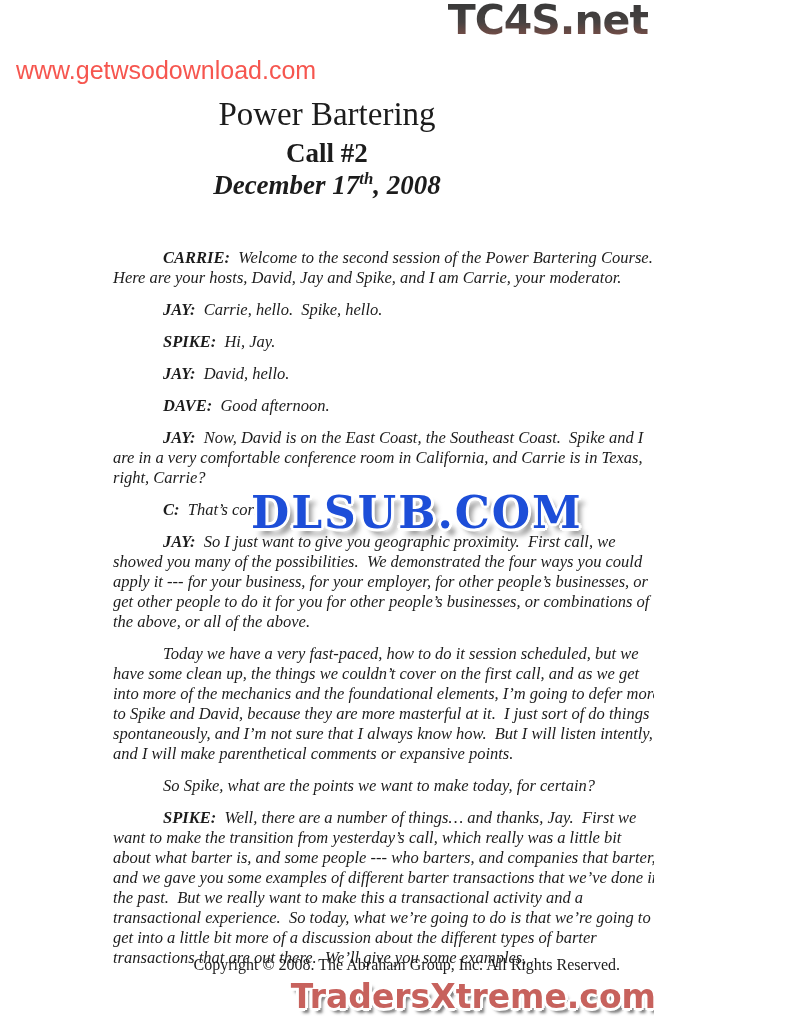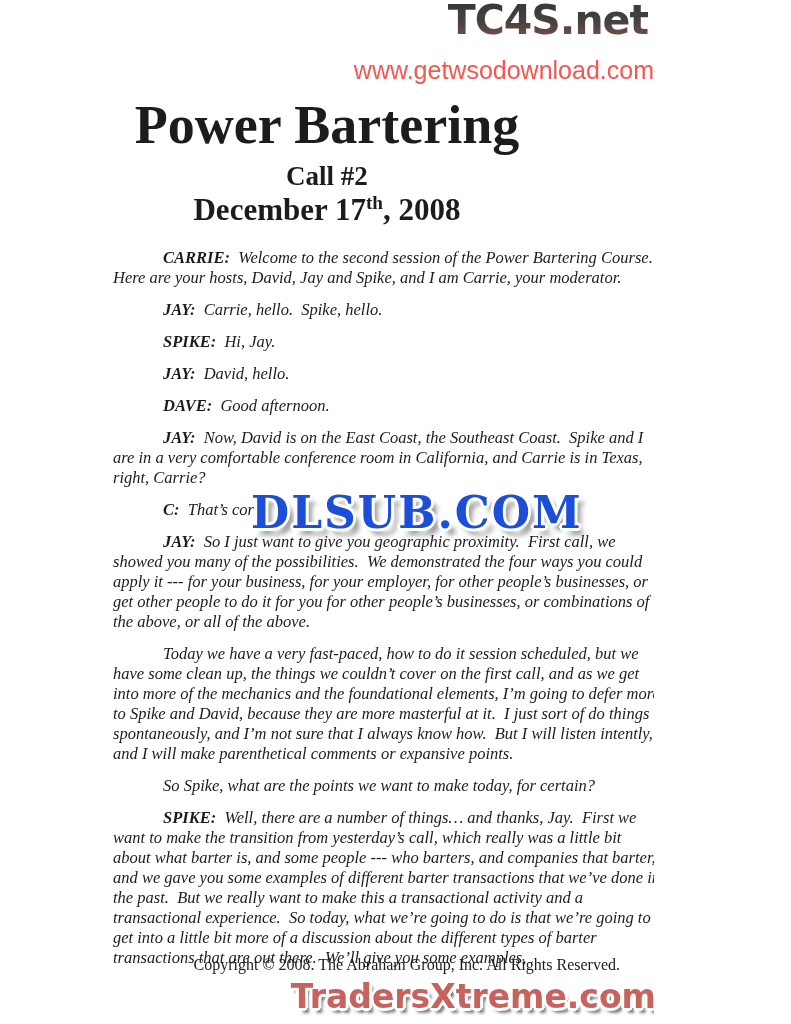--- a/index.html
+++ b/index.html
@@ -18,29 +18,29 @@
     font-family:"DejaVu Sans", sans-serif;
     font-weight:bold;font-size:41px;letter-spacing:-1px;
     background:linear-gradient(180deg,#3a3a3a 18%,#474241 55%,#845149 92%);
     -webkit-background-clip:text;background-clip:text;
     color:transparent;
   }
 
   
   .url-line{
     position:absolute;top:56px;left:0;width:100%;
-    text-align:right;
+    text-align:left;
     font-family:"Liberation Sans", sans-serif;
-    font-size:25px;color:#f6564f;
+    font-size:25px;color:#f6564f;padding-left:16px;
   }
 
   .title-block{position:absolute;top:96px;left:0;width:100%;text-align:center;}
-  .doc-title{font-size:54px;font-weight:bold;line-height:1.1;}
+  .doc-title{font-size:33px;font-weight:normal;line-height:1.1;}
   .doc-subtitle{font-size:27px;font-weight:bold;line-height:1.15;margin-top:6px;}
-  .doc-date{font-size:31px;font-weight:bold;line-height:1.15;}
+  .doc-date{font-size:27px;font-weight:bold;font-style:italic;line-height:1.15;}
   .doc-date sup{font-size:0.62em;}
 
   
   .transcript{
     position:absolute;top:248px;left:113px;width:566px;
     font-size:16.5px;line-height:20px;
   }
   .para{margin:0 18px 12px 0;text-indent:50px;font-style:italic;}
   .para .speaker{font-weight:bold;white-space:pre-wrap;}
   .para .ptext{white-space:pre-wrap;}

